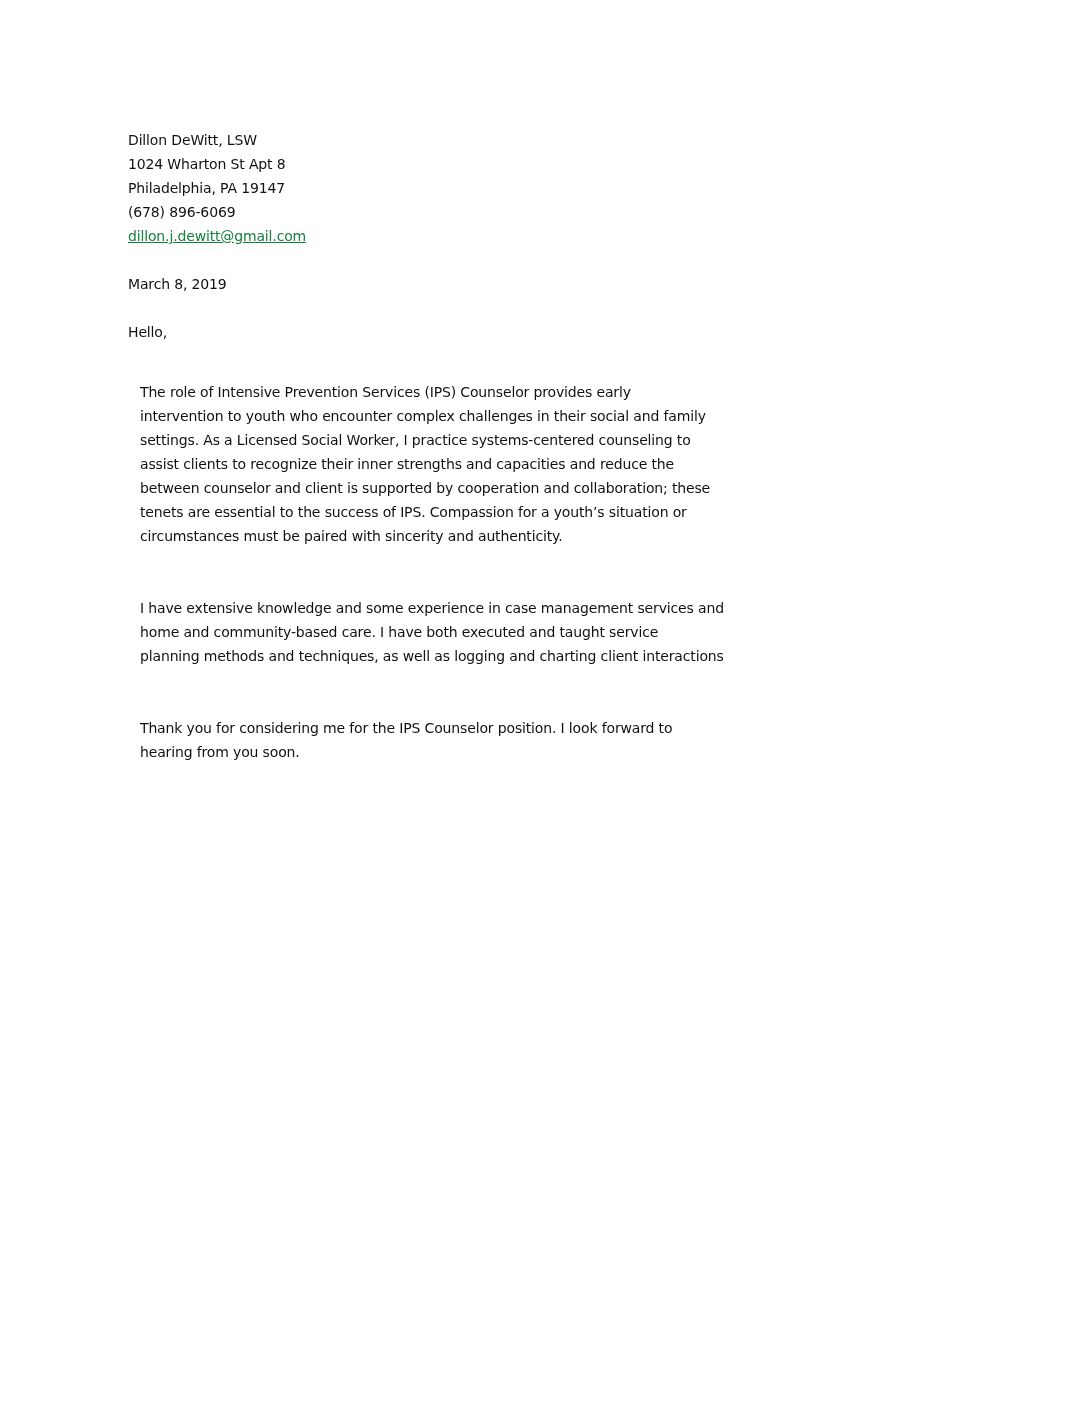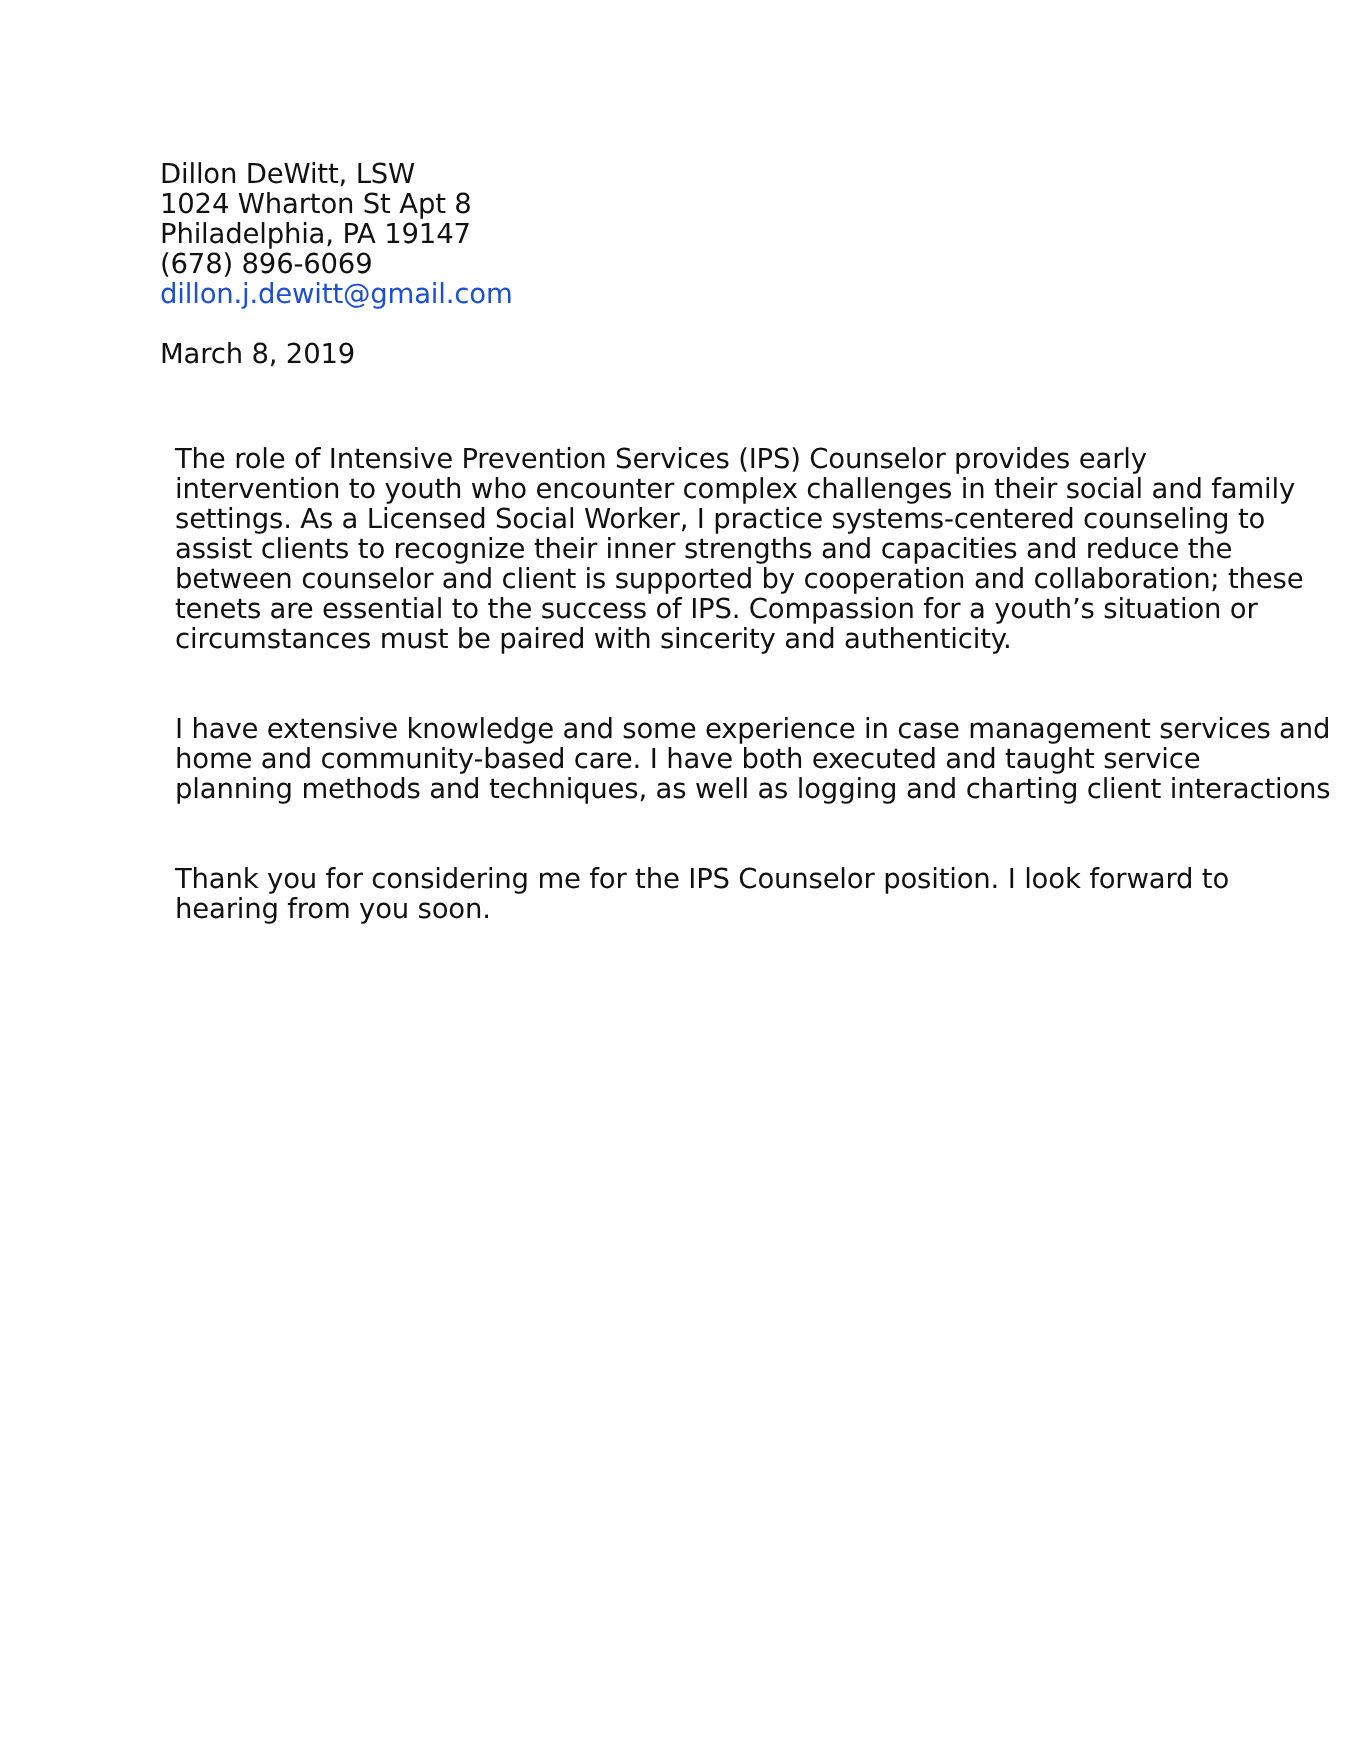--- a/index.html
+++ b/index.html
@@ -13,27 +13,28 @@
       position: relative;
       overflow: hidden;
       font-family: "DejaVu Sans", sans-serif;
       color: #111111;
     }
     .page {
       position: absolute;
       left: 128px;
       top: 128px;
       width: 850px;
-      font-size: 22px;
+      font-size: 14px;
       line-height: 24px;
       letter-spacing: -0.15px;
     }
     .line { display: block; white-space: nowrap; }
     .email {
-      color: #1d4ed8;
+      color: #15803d;
+      text-decoration: underline;
       cursor: pointer;
     }
     .gap { height: 24px; }
     p { margin: 12px; }
   </style>
 </head>
 <body>
 
 <div class="page">
 
@@ -44,20 +45,21 @@
     <span class="line">(678) 896-6069</span>
     <span class="line"><a class="email">dillon.j.dewitt@gmail.com</a></span>
   </div>
 
   <div class="gap"></div>
 
   <span class="line">March 8, 2019</span>
 
   <div class="gap"></div>
 
+  <span class="line">Hello,</span>
 
   <div class="gap"></div>
 
   <p>
     <span class="line">The role of Intensive Prevention Services (IPS) Counselor provides early</span>
     <span class="line">intervention to youth who encounter complex challenges in their social and family</span>
     <span class="line">settings. As a Licensed Social Worker, I practice systems-centered counseling to</span>
     <span class="line">assist clients to recognize their inner strengths and capacities and reduce the</span>
     <span class="line">between counselor and client is supported by cooperation and collaboration; these</span>
     <span class="line">tenets are essential to the success of IPS. Compassion for a youth’s situation or</span>

